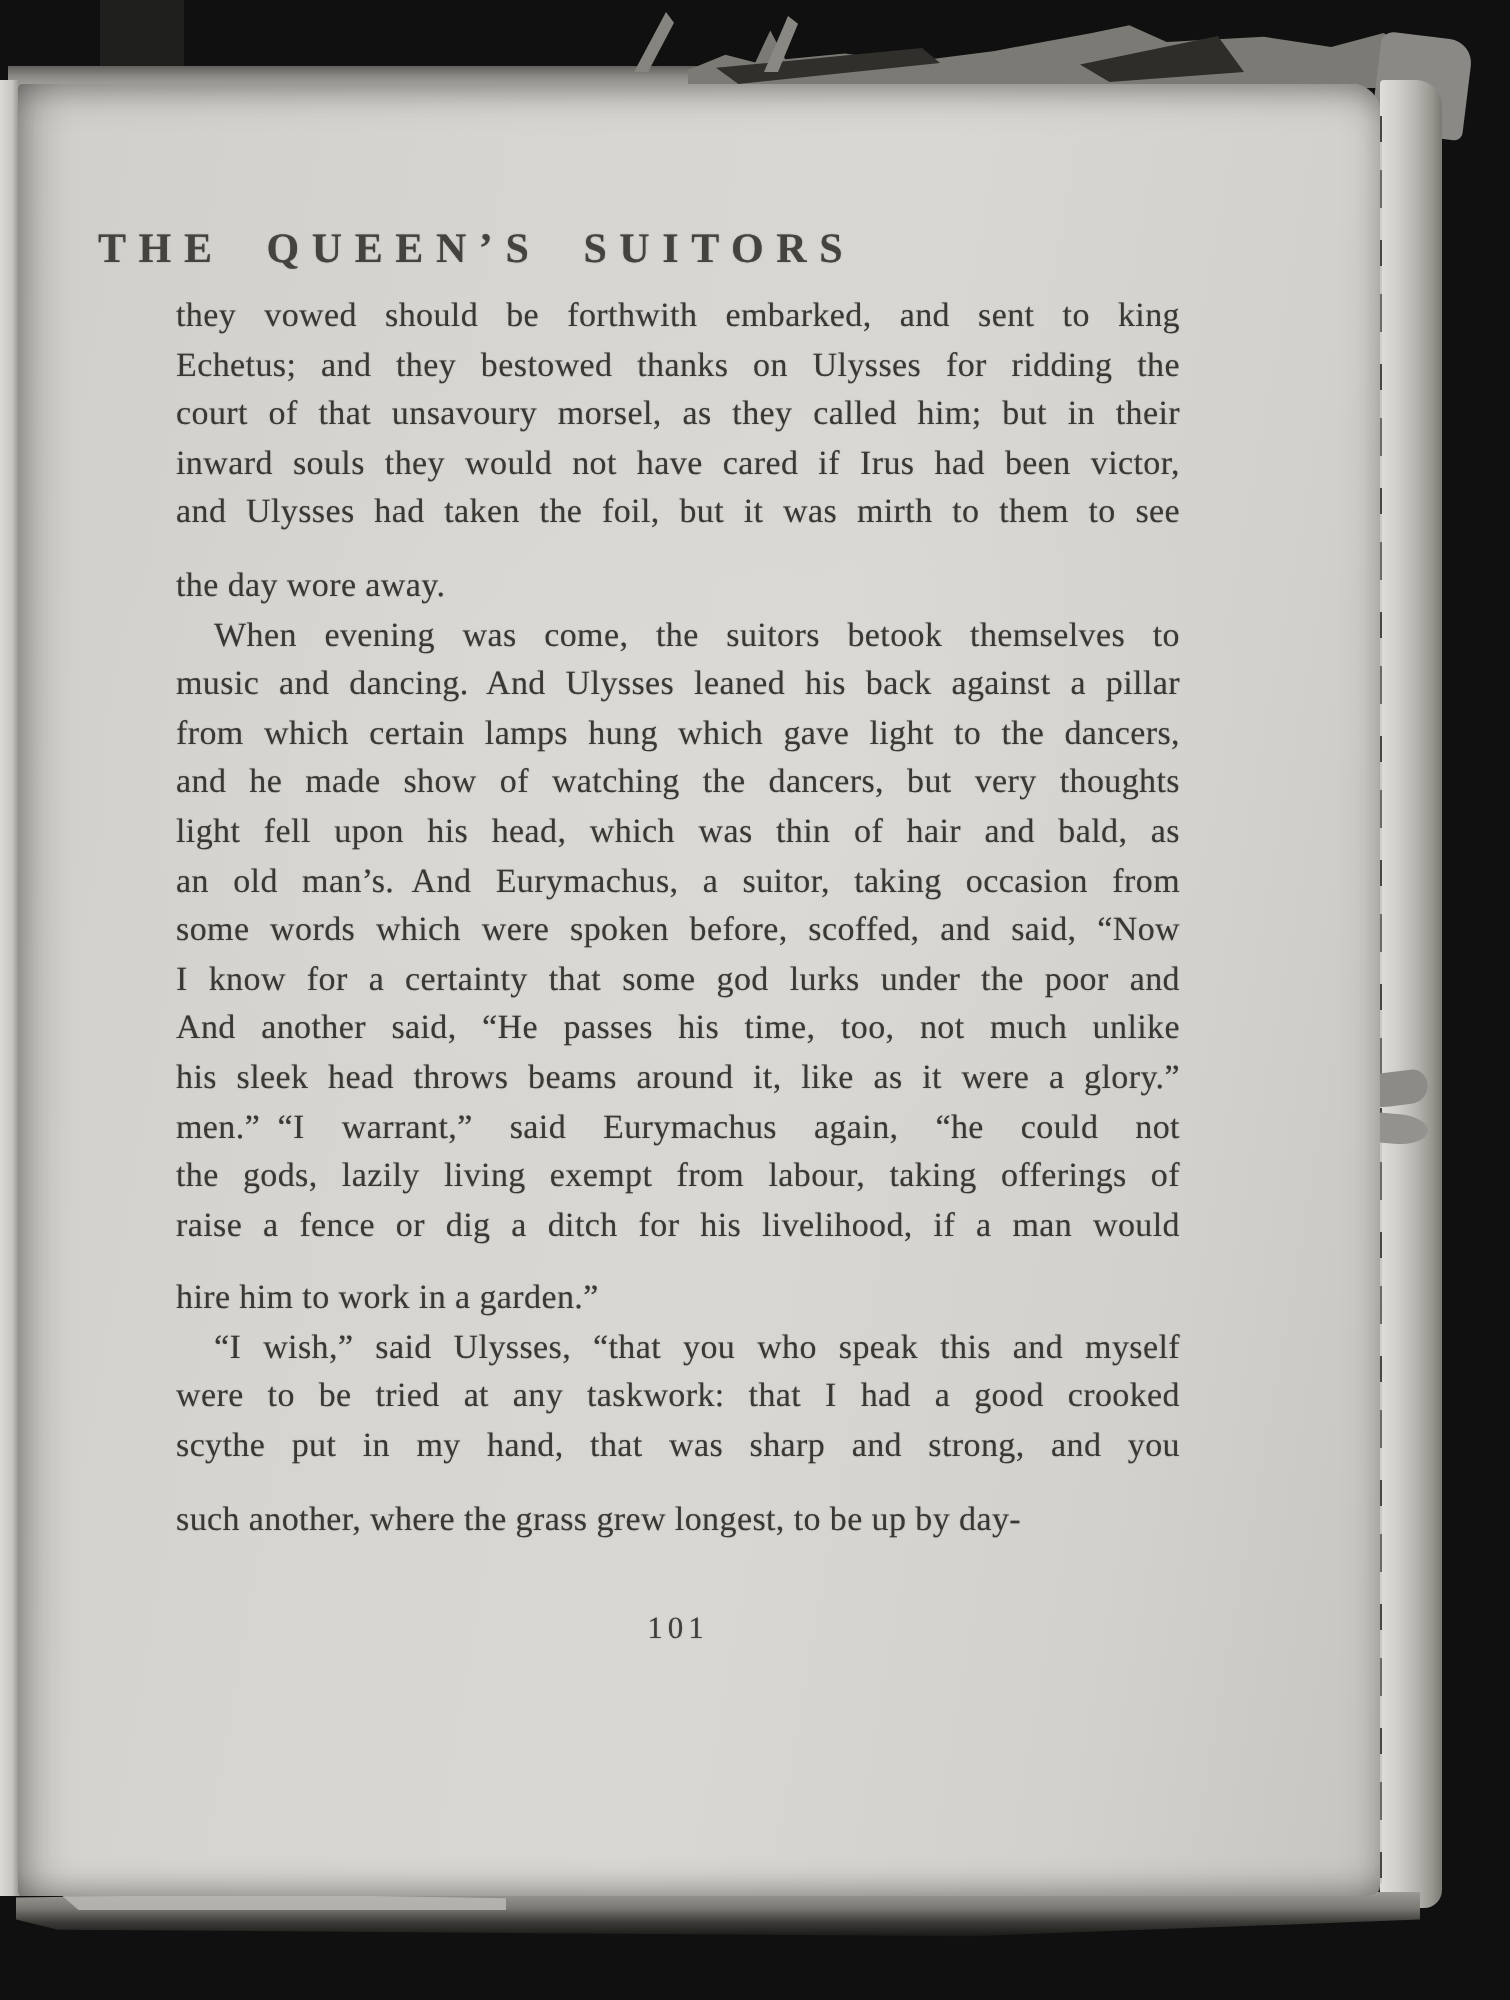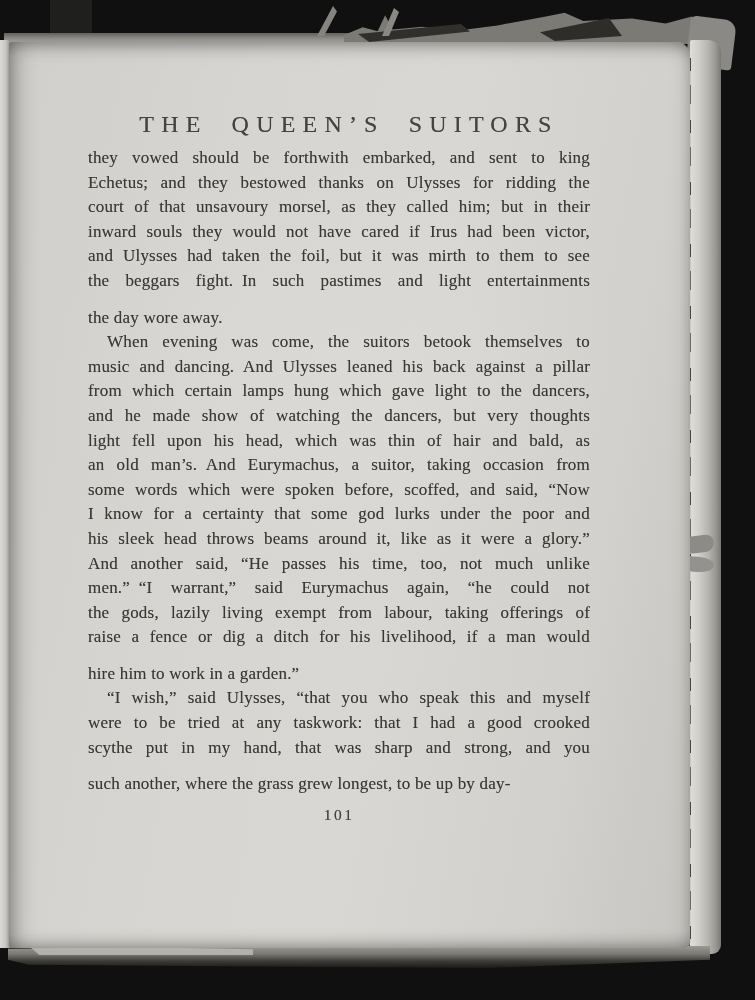--- a/index.html
+++ b/index.html
@@ -105,25 +105,26 @@
       radial-gradient(ellipse 420px 300px at 48% 36%, rgba(224,223,219,.35), rgba(224,223,219,0) 70%),
       linear-gradient(100deg,#d0cfcb 0%,#d6d5d1 30%,#d8d7d3 55%,#d2d1cd 80%,#c7c5c1 100%);
     box-shadow:
       inset 16px 0 24px -14px rgba(25,24,22,.5),
       inset -10px 0 18px -10px rgba(92,90,86,.4),
       inset 0 14px 18px -12px rgba(60,58,55,.5),
       inset 0 -12px 16px -10px rgba(70,68,64,.45);
   }
   .chapter-title{
     position:absolute;left:40px;top:70px;width:600px;
-    text-align:center;
-    font-size:24px;line-height:24px;
+    text-align:left;
+    font-size:21px;line-height:24px;
     letter-spacing:.30em;word-spacing:.45em;
     color:#454340;
     text-shadow:0 0 .6px rgba(66,64,60,.55);
+    font-weight:bold;
   }
   .text-block{
     position:absolute;left:79px;top:104px;width:502px;
     font-size:17px;color:var(--ink);
     letter-spacing:.2px;
     text-shadow:0 0 .6px rgba(58,56,51,.45);
   }
   .line{
     white-space:nowrap;
     height:24.6px;line-height:24.6px;
@@ -165,32 +166,31 @@
 
   <div class="page">
     <div class="chapter-title">THE QUEEN’S SUITORS</div>
 
     <div class="text-block">
         <div class="line">they vowed should be forthwith embarked, and sent to king</div>
         <div class="line">Echetus; and they bestowed thanks on Ulysses for ridding the</div>
         <div class="line">court of that unsavoury morsel, as they called him; but in their</div>
         <div class="line">inward souls they would not have cared if Irus had been victor,</div>
         <div class="line">and Ulysses had taken the foil, but it was mirth to them to see</div>
-        <div class="line">the beggars fight. In such pastimes and light entertainments</div>
         <div class="line last">the day wore away.</div>
         <div class="line indent">When evening was come, the suitors betook themselves to</div>
         <div class="line">music and dancing. And Ulysses leaned his back against a pillar</div>
         <div class="line">from which certain lamps hung which gave light to the dancers,</div>
         <div class="line">and he made show of watching the dancers, but very thoughts</div>
         <div class="line">light fell upon his head, which was thin of hair and bald, as</div>
         <div class="line">an old man’s. And Eurymachus, a suitor, taking occasion from</div>
         <div class="line">some words which were spoken before, scoffed, and said, “Now</div>
         <div class="line">I know for a certainty that some god lurks under the poor and</div>
+        <div class="line">And another said, “He passes his time, too, not much unlike</div>
         <div class="line">his sleek head throws beams around it, like as it were a glory.”</div>
-        <div class="line">And another said, “He passes his time, too, not much unlike</div>
         <div class="line">men.” “I warrant,” said Eurymachus again, “he could not</div>
         <div class="line">the gods, lazily living exempt from labour, taking offerings of</div>
         <div class="line">raise a fence or dig a ditch for his livelihood, if a man would</div>
         <div class="line last">hire him to work in a garden.”</div>
         <div class="line indent">“I wish,” said Ulysses, “that you who speak this and myself</div>
         <div class="line">were to be tried at any taskwork: that I had a good crooked</div>
         <div class="line">scythe put in my hand, that was sharp and strong, and you</div>
         <div class="line last">such another, where the grass grew longest, to be up by day-</div>
       </div>
 

